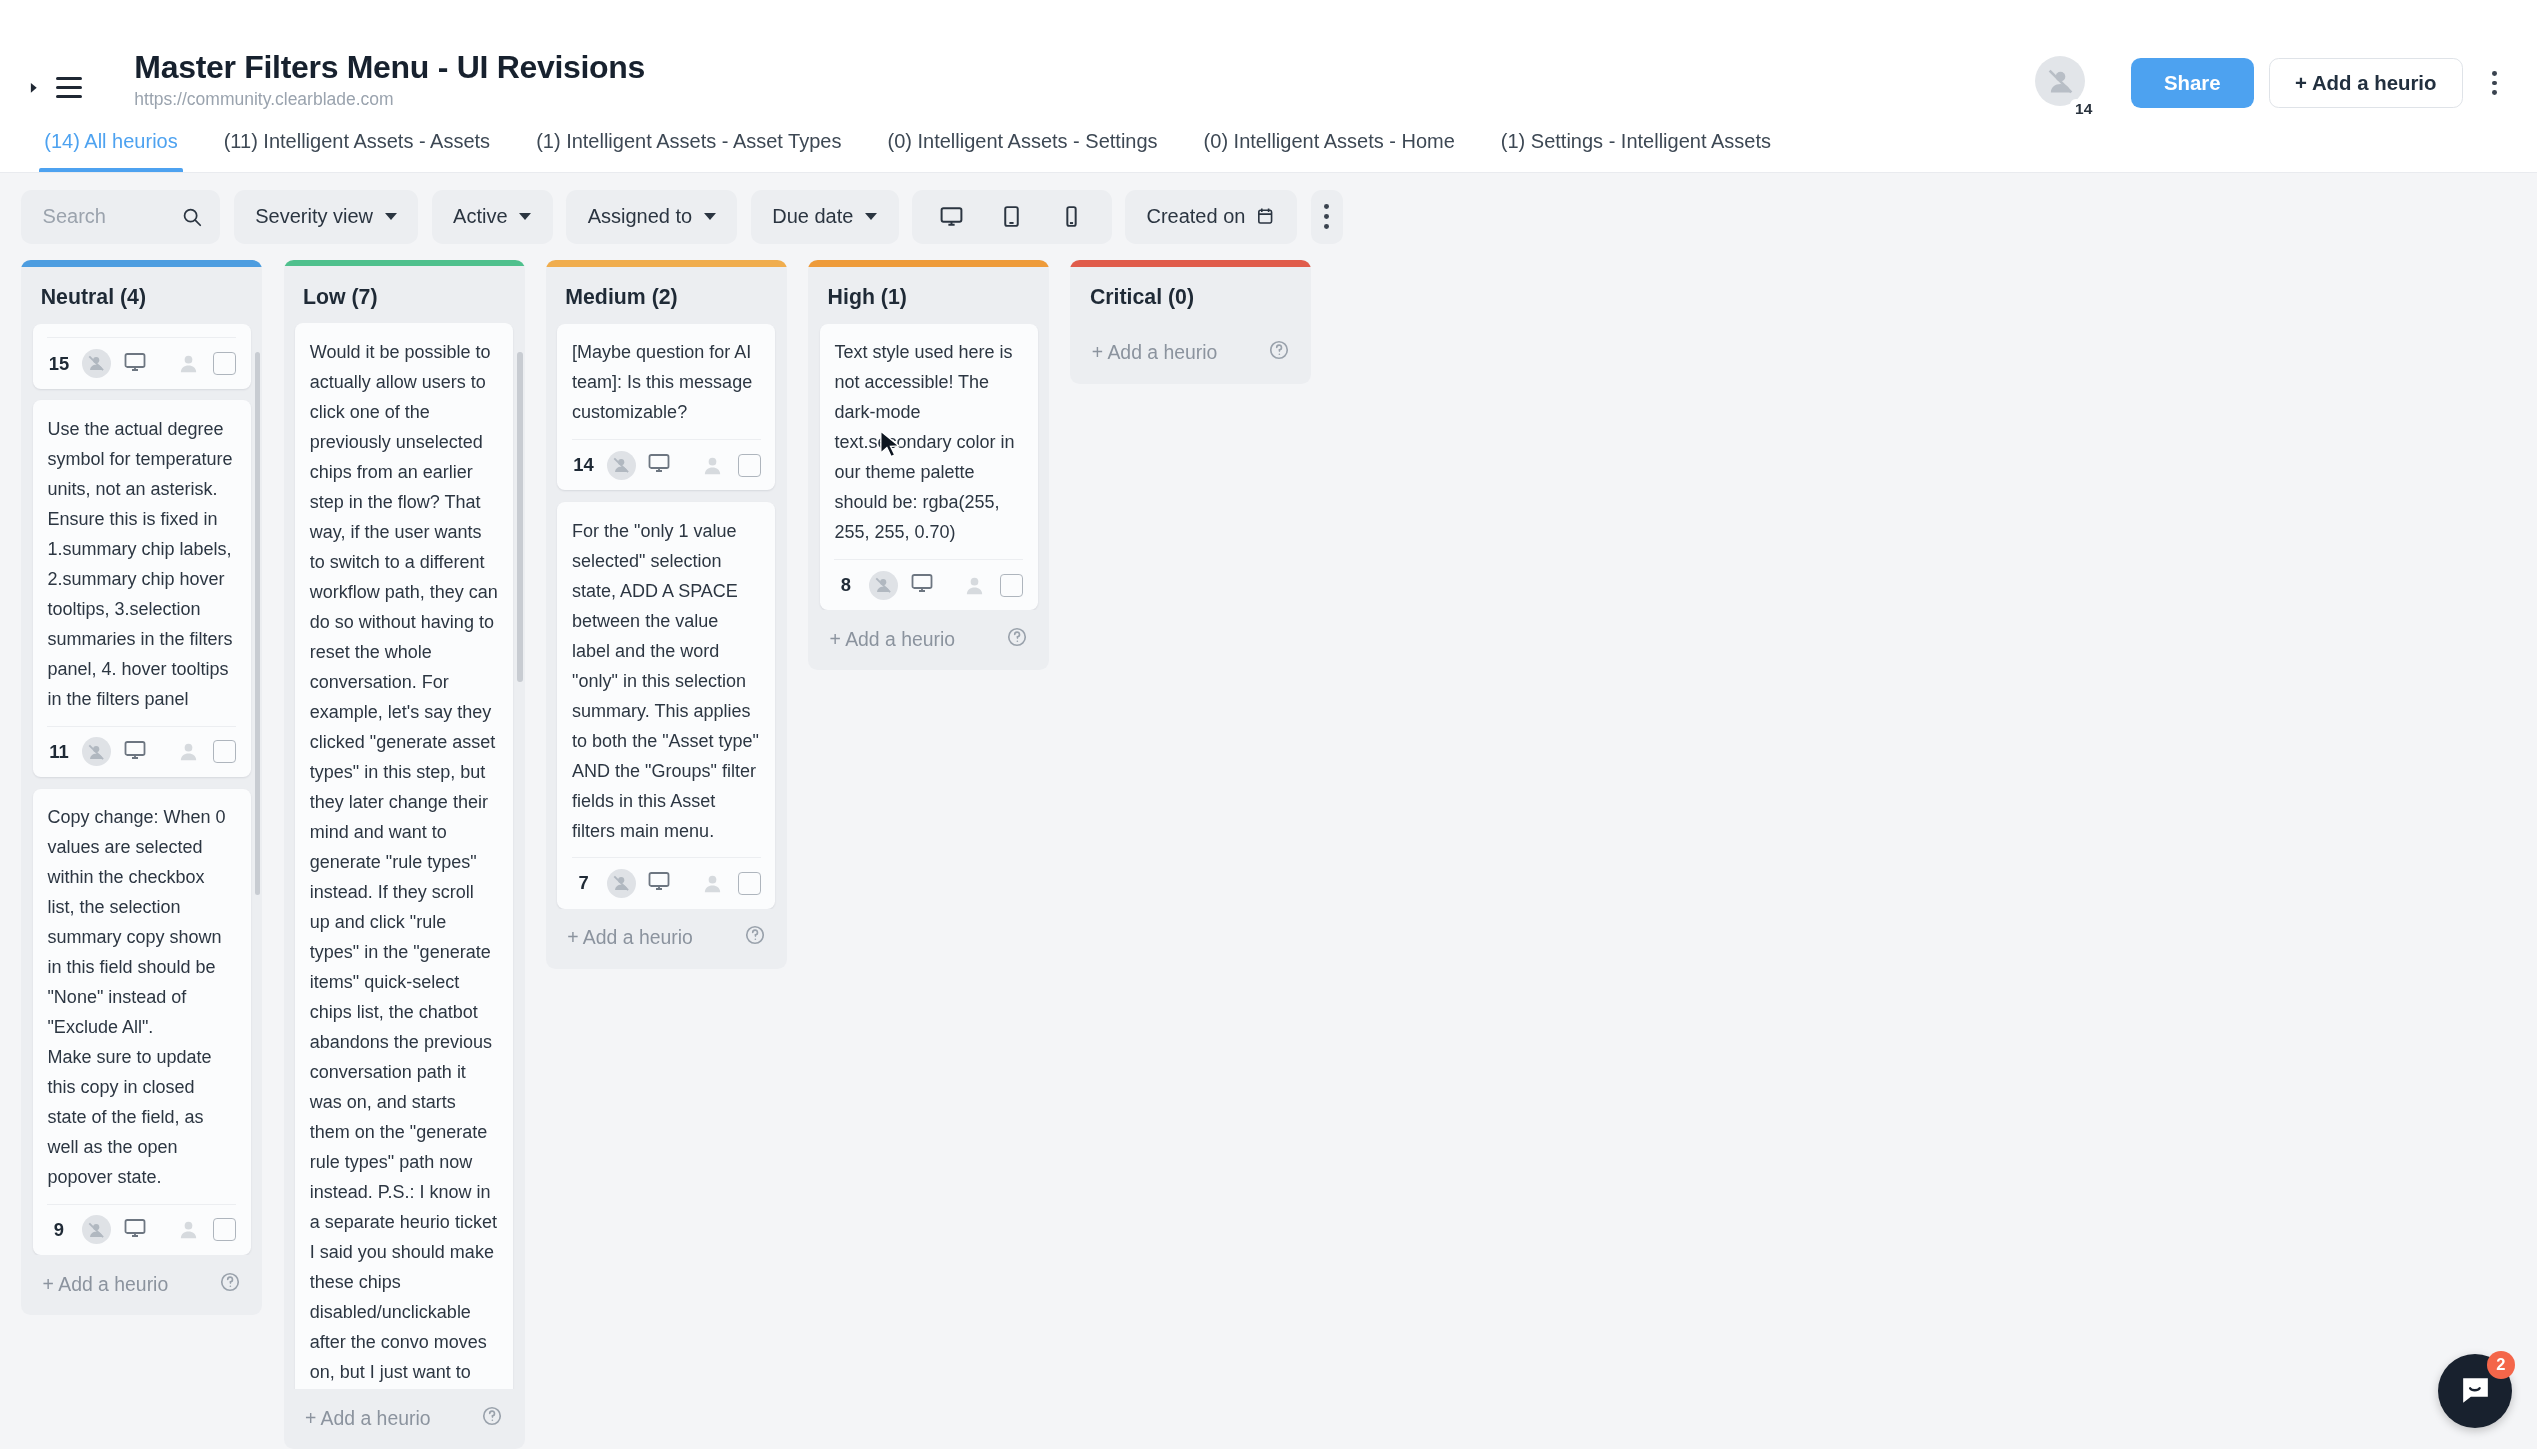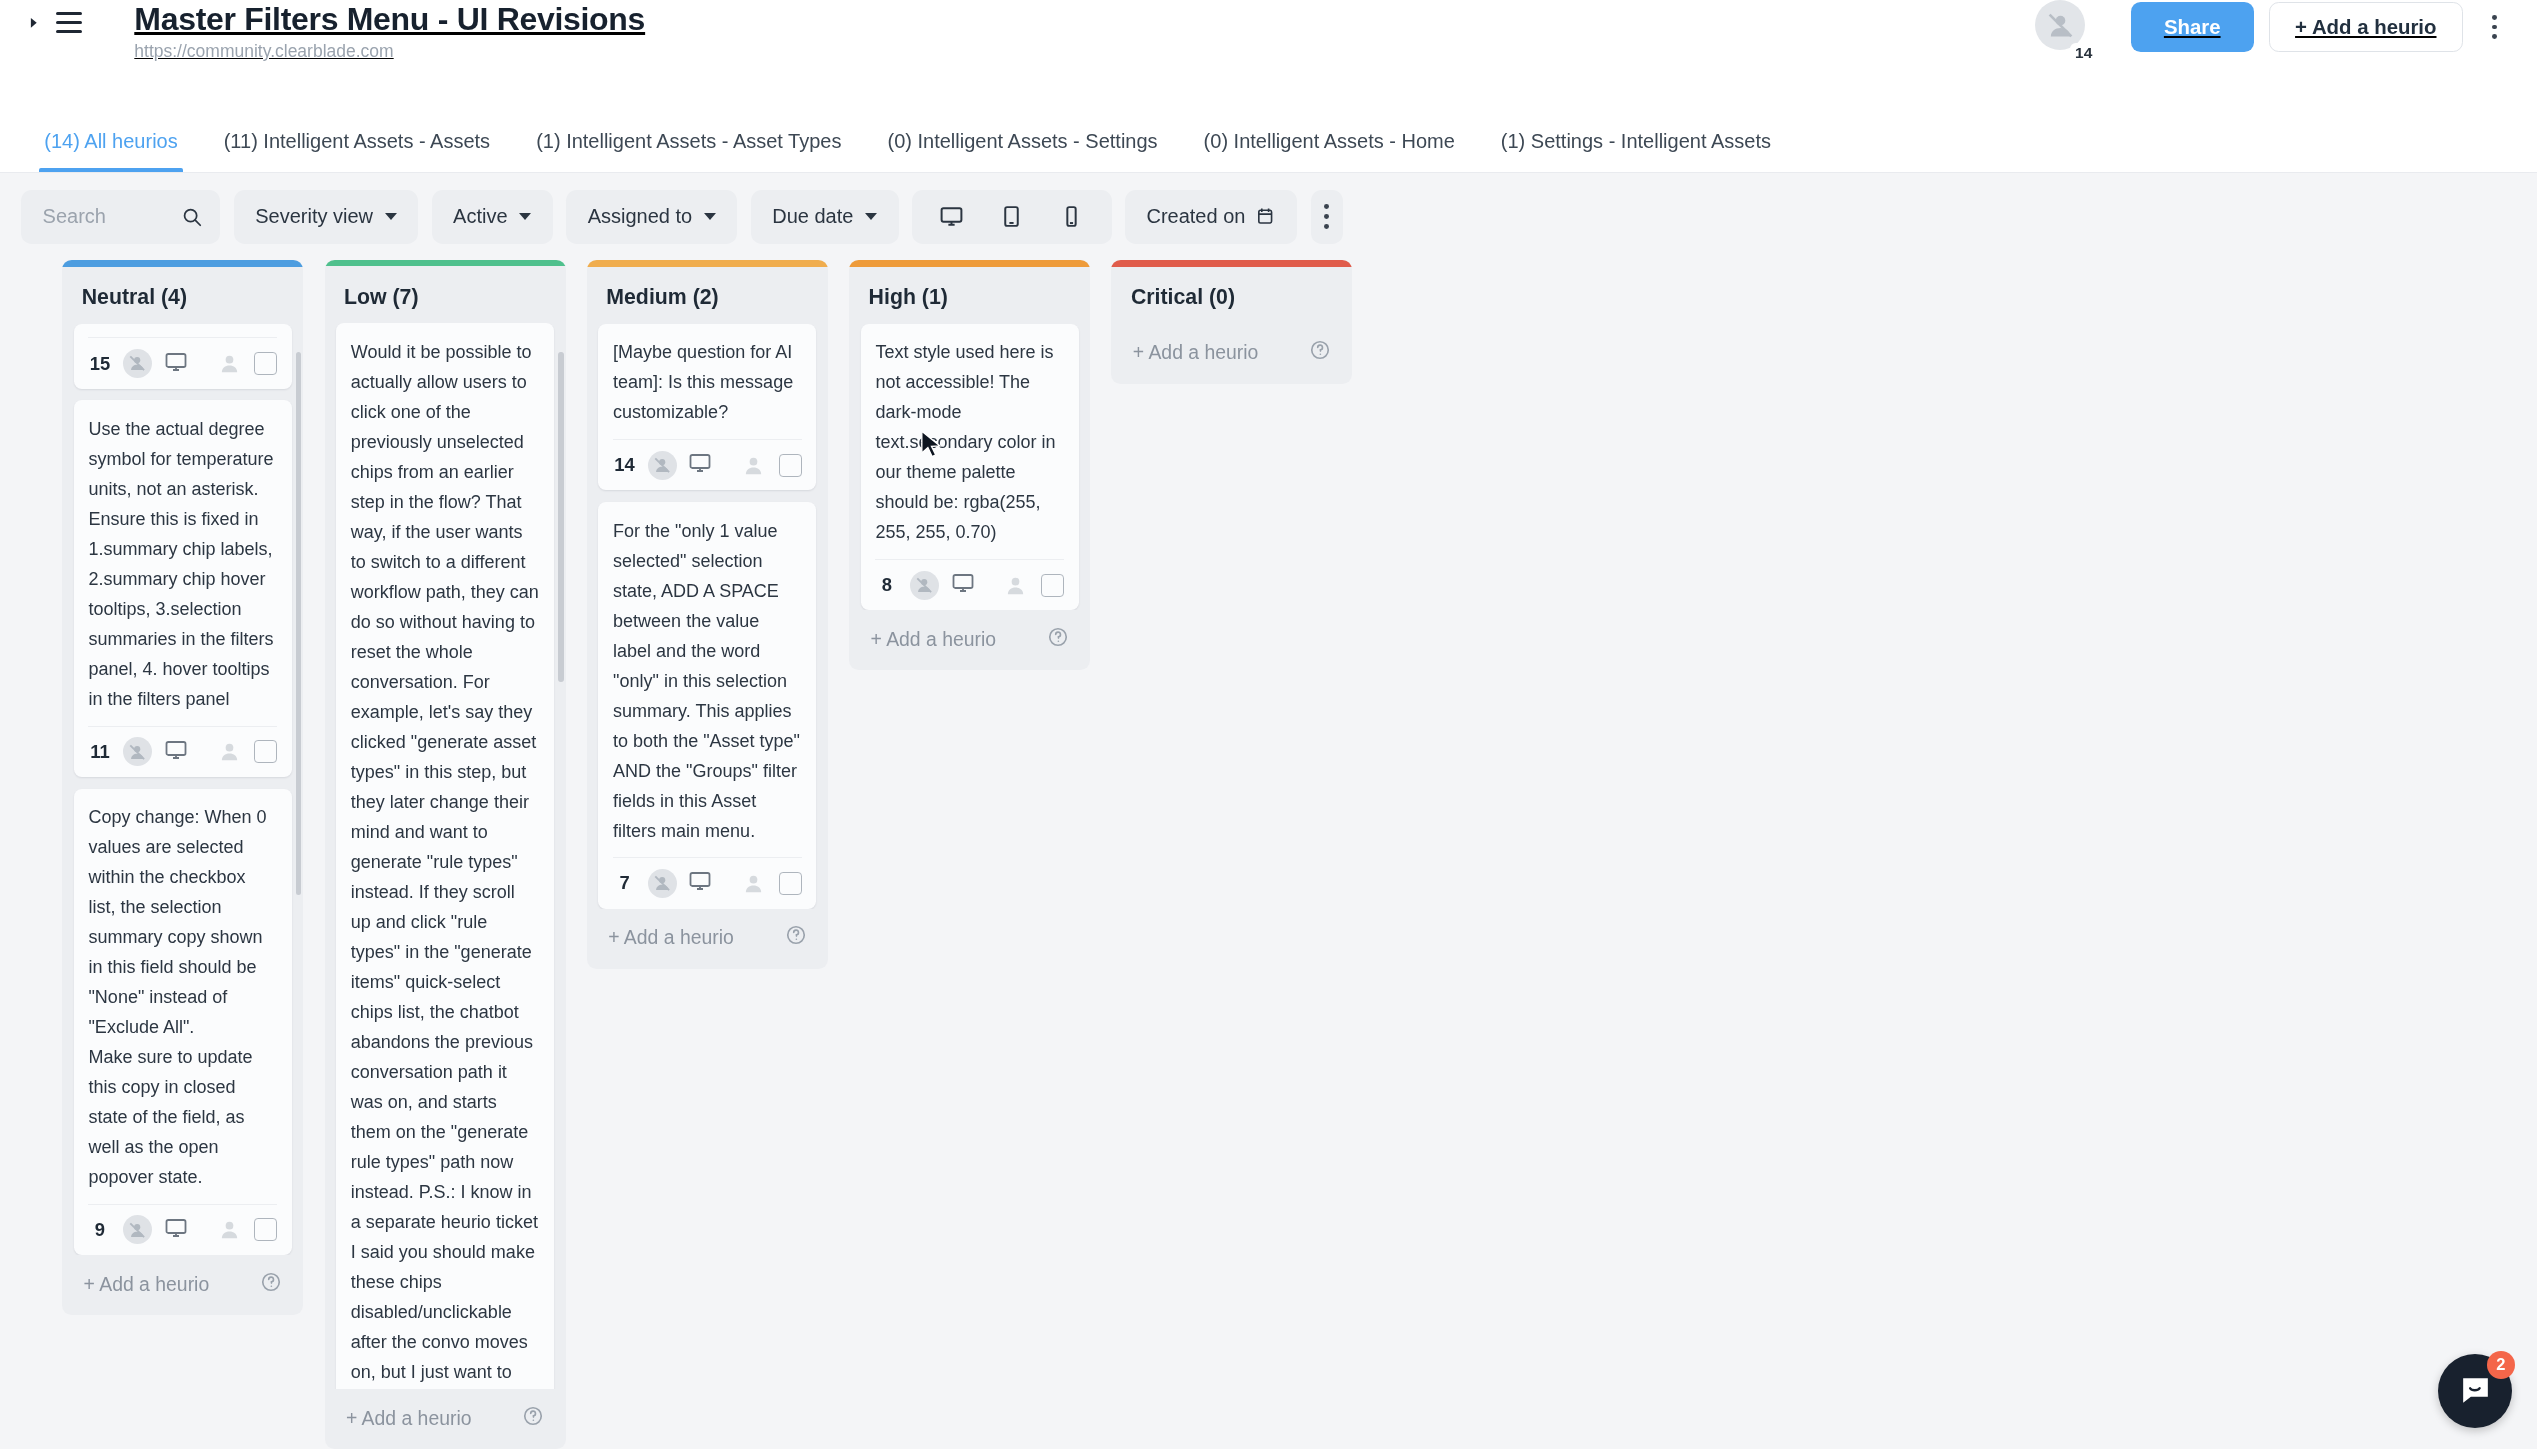--- a/index.html
+++ b/index.html
@@ -5,22 +5,22 @@
   * { box-sizing: border-box; margin: 0; padding: 0; }
   html, body {
     width: 2538px; height: 1449px;
     font-family: "Liberation Sans", sans-serif;
     background: #f4f5f7; overflow: hidden;
   }
 
   
   .header {
     height: 110px; background: #ffffff;
-    display: flex; align-items: flex-start;
-    padding: 0 27px 0 21.3px; position: relative; text-decoration: underline;
+    display: flex; align-items: flex-end;
+    padding: 0 27px 0 21.3px; position: relative;
   }
   .hdr-left { display: flex; align-items: center; gap: 0; flex-shrink: 0; }
   .caret-btn {
     width: 25px; height: 45px; display: flex; align-items: center;
     justify-content: center; cursor: pointer;
   }
   .caret-btn svg { width: 13.6px; height: 13.6px; }
   .hamburger {
     width: 45px; height: 45px; display: flex; flex-direction: column;
     align-items: center; justify-content: center; gap: 5.8px; cursor: pointer;
@@ -103,21 +103,20 @@
     width: 60px; height: 54px; display: flex; align-items: center; justify-content: center; cursor: pointer;
   }
   .chip.kebab-chip { padding: 0 13.6px; }
   .kebab-v { display: flex; flex-direction: column; gap: 4.9px; align-items: center; }
   .kebab-v i { width: 4.9px; height: 4.9px; border-radius: 50%; background: #3a434f; display: block; }
 
   
   .board {
     display: flex; gap: 21.3px; padding: 0 21.3px; align-items: flex-start;
     height: calc(1449px - 110px - 63px - 87px);
-    margin-left: 41px;
   }
   .column {
     width: 241px; flex-shrink: 0; background: #eceef1;
     border-radius: 9.7px; display: flex; flex-direction: column;
     max-height: 100%; position: relative; overflow: hidden;
   }
   .col-bar { height: 6.8px; width: 100%; border-radius: 9.7px 9.7px 0 0; }
   .col-head {
     padding: 18.4px 19.4px 13.6px 19.4px; font-size: 21.3px;
     font-weight: bold; color: #1f2a36;

